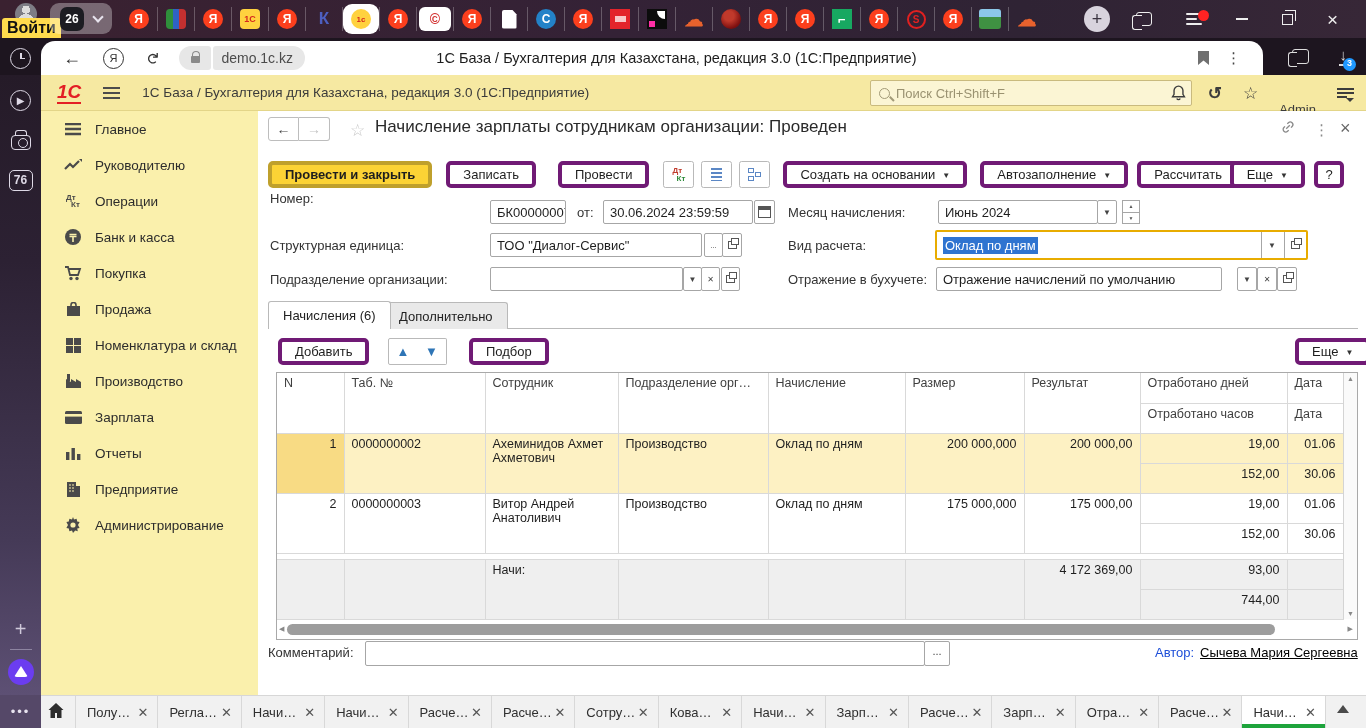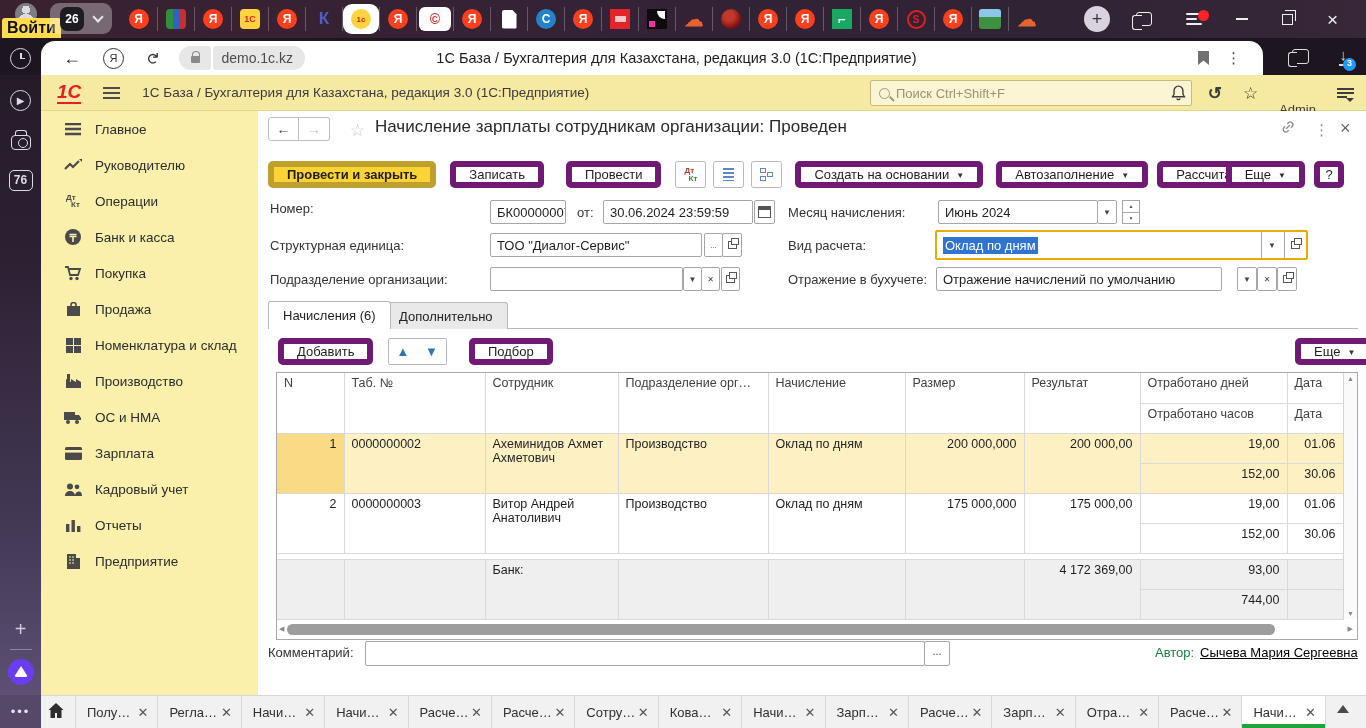--- a/index.html
+++ b/index.html
@@ -163,21 +163,21 @@
   .bf.f { border-radius:0 3px 3px 0; border-left:none; color:#c4c4c4; }
   .doc-star { position:absolute; left:92px; top:9px; color:#c9c9c9; font-size:17px; }
   .doc-title { position:absolute; left:117px; top:6px; font-size:17px; color:#2a2a2a; white-space:nowrap; }
   .dh-ic { position:absolute; top:10px; color:#8a8a8a; font-size:15px; }
   .dh-link { left:1022px; top:8px; }
   .dh-link svg { display:block; }
   .dh-kebab { left:1056px; }
   .dh-close { left:1082px; font-size:18px; color:#666; top:7px; }
 
   #toolbar { position:absolute; left:10px; top:50px; width:1090px; height:29px; display:flex; align-items:flex-start; }
-  .btn { height:27px; border:6px solid #701a75; background:#fff; border-radius:5px; font-size:13px; color:#1e1e1e;
+  .btn { height:27px; border:4px solid #701a75; background:#fff; border-radius:5px; font-size:13px; color:#1e1e1e;
     display:inline-flex; align-items:center; justify-content:center; padding:0 13px; white-space:nowrap; }
   .btn.primary { background:#fcd335; border-color:#bfa02c; font-weight:bold; }
   .btn .dd { margin-left:7px; font-size:8px; color:#333; margin-top:2px; }
   .iconbtn { width:31px; height:27px; border:1px solid #b9b9b9; background:#fff; border-radius:2.5px;
     display:inline-flex; align-items:center; justify-content:center; }
   .dtkt { display:flex; flex-direction:column; line-height:0.95; font-size:8px; font-weight:bold; }
   .dtkt .dt { color:#c03a2b; } .dtkt .kt { color:#2e8b3a; margin-left:4px; }
   .listic { width:11px; height:13px; background:repeating-linear-gradient(180deg,#5b87c5 0 2px,transparent 2px 4px); }
   .relic { width:13px; height:13px; position:relative; }
   .relic i { position:absolute; width:6px; height:5px; border:1.4px solid #5b87c5; background:#fff; }
@@ -229,21 +229,21 @@
   .vscroll .dn { position:absolute; bottom:2px; left:0; width:13px; text-align:center; font-size:7px; color:#888; }
   .hscroll { position:absolute; left:2px; right:16px; bottom:3px; height:13px; }
   .hscroll .thumb { position:absolute; left:8px; top:1px; height:11px; width:93%; background:#9d9d9d; border-radius:6px; }
   .hscroll .la { position:absolute; left:0; top:2px; font-size:7px; color:#888; }
   .hscroll .ra { position:absolute; right:-12px; top:2px; font-size:7px; color:#888; }
 
   #commentrow { position:absolute; left:10px; top:530px; width:1090px; height:28px; }
   .cmt-input { position:absolute; left:97px; top:0; width:560px; height:25px; border:1px solid #a6a6a6; border-radius:2px; background:#fff; }
   .cmt-dots { position:absolute; left:656px; top:0; width:26px; height:25px; border:1px solid #a6a6a6; border-radius:2px;
     background:#fff; display:flex; align-items:center; justify-content:center; font-size:11px; color:#444; padding-bottom:6px; }
-  .author-label { position:absolute; left:887px; top:4px; font-size:13px; color:#15803d; }
+  .author-label { position:absolute; left:887px; top:4px; font-size:13px; color:#1d4ed8; }
   .author-link { position:absolute; left:932px; top:4px; font-size:13px; color:#000000; text-decoration:underline; white-space:nowrap; }
 
   #taskbar { left:41px; top:695px; width:1325px; height:33px; background:#f1f1f1; border-top:1px solid #d7d7d7; }
   .home { position:absolute; left:6px; top:6px; width:20px; height:18px; color:#2d2d2d; }
   .home svg { display:block; }
   #tbtabs { position:absolute; left:34px; top:0; height:32px; display:flex; }
   .tbtab { width:83.4px; height:32px; border-right:1px solid #d8d8d8; display:flex; align-items:center;
     justify-content:space-between; padding:0 9px 0 11px; font-size:13px; color:#2f2f2f; position:relative; background:#f1f1f1; }
   .tbtab:first-child { border-left:1px solid #d8d8d8; }
   .tbtab .x { color:#555; font-size:13px; }
@@ -504,68 +504,55 @@
       <span class="navicon">
         <svg width="17" height="14" viewBox="0 0 17 14">
           <path d="M1 14V5l5 3V5l5 3V5l5 3v6z" fill="#4a4a4a"></path>
           <rect x="2" y="0" width="3" height="7" fill="#4a4a4a"></rect>
         </svg>
       </span>
       <span class="navlabel">Производство</span>
     </div>
     <div class="navitem">
       <span class="navicon">
-        <svg width="18" height="13" viewBox="0 0 18 13">
-          <rect x="0" y="1" width="11" height="8" fill="#4a4a4a"></rect>
-          <path d="M11 4h4l2 3v2h-6z" fill="#4a4a4a"></path>
-          <circle cx="4" cy="11" r="2" fill="#4a4a4a"></circle>
-          <circle cx="13" cy="11" r="2" fill="#4a4a4a"></circle>
-        </svg>
-      </span>
-      <span class="navlabel">ОС и НМА</span>
-    </div>
-    <div class="navitem">
-      <span class="navicon">
         <svg width="17" height="13" viewBox="0 0 17 13">
           <rect x="0" y="0" width="17" height="13" rx="1.5" fill="#4a4a4a"></rect>
           <rect x="0" y="3" width="17" height="2.6" fill="#faf0ac"></rect>
         </svg>
       </span>
       <span class="navlabel">Зарплата</span>
-    </div>
-    <div class="navitem">
-      <span class="navicon">
-        <svg width="17" height="13" viewBox="0 0 17 13">
-          <circle cx="5" cy="3.4" r="3" fill="#4a4a4a"></circle>
-          <path d="M0 13c0-3 2.2-5 5-5s5 2 5 5z" fill="#4a4a4a"></path>
-          <circle cx="12" cy="3.8" r="2.4" fill="#4a4a4a"></circle>
-          <path d="M9.8 13c.2-2.6 2-4.4 4.2-4.4 1.7 0 3 1.5 3 4.4z" fill="#4a4a4a"></path>
-        </svg>
-      </span>
-      <span class="navlabel">Кадровый учет</span>
     </div>
     <div class="navitem">
       <span class="navicon">
         <svg width="15" height="14" viewBox="0 0 15 14">
           <rect x="0" y="6" width="3.4" height="8" fill="#4a4a4a"></rect>
           <rect x="5.5" y="2" width="3.4" height="12" fill="#4a4a4a"></rect>
           <rect x="11" y="8" width="3.4" height="6" fill="#4a4a4a"></rect>
         </svg>
       </span>
       <span class="navlabel">Отчеты</span>
     </div>
     <div class="navitem">
       <span class="navicon">
         <svg width="14" height="15" viewBox="0 0 14 15">
           <rect x="1" y="0" width="9" height="15" fill="#4a4a4a"></rect>
           <rect x="10" y="4" width="4" height="11" fill="#4a4a4a"></rect>
           <path d="M3 3h2M6 3h2M3 6h2M6 6h2M3 9h2M6 9h2" stroke="#faf0ac" stroke-width="1.1"></path>
         </svg>
       </span>
       <span class="navlabel">Предприятие</span>
+    </div>
+    <div class="navitem">
+      <span class="navicon">
+        <svg width="16" height="16" viewBox="0 0 16 16">
+          <path d="M8 0l1 2.4 2.6-.6.6 2.6L14.6 5 13 8l1.6 3-2.4.6.6 2.6-2.6-.6L8 16l-1-2.4-2.6.6-.6-2.6L1.4 11 3 8 1.4 5l2.4-.6L4.4 1.8 7 2.4z" fill="#4a4a4a"></path>
+          <circle cx="8" cy="8" r="2.6" fill="#faf0ac"></circle>
+        </svg>
+      </span>
+      <span class="navlabel">Администрирование</span>
     </div>
   </div>
 
 <div id="main" class="abs">
   <div class="backfwd">
     <div class="bf b">←</div>
     <div class="bf f">→</div>
   </div>
   <div class="doc-star">☆</div>
   <div class="doc-title">Начисление зарплаты сотрудникам организации: Проведен</div>
@@ -619,21 +606,21 @@
       </div>
   </div>
   <div id="tb-right">
     <div class="btn">
         <span>Еще</span>
         <span class="dd">▼</span>
       </div>
     <div class="btn" style="width:30px;padding:0">?</div>
   </div>
 
-  <div class="flabel" style="left:12px;top:90px">Номер:</div>
+  <div class="flabel" style="left:12px;top:80px">Номер:</div>
   <div class="finput" style="left:232px;top:89px;width:76px">БК000000078</div>
   <div class="flabel" style="left:319px;top:94px">от:</div>
   <div class="finput" style="left:345px;top:89px;width:150px">30.06.2024 23:59:59</div>
   <div class="fbtn" style="left:496px;top:89px;width:21px">
       <span class="calg"></span>
     </div>
 
   <div class="flabel" style="left:530px;top:94px">Месяц начисления:</div>
   <div class="finput" style="left:680px;top:89px;width:160px">Июнь 2024</div>
   <div class="fbtn" style="left:839px;top:89px">▼</div>
@@ -751,21 +738,21 @@
       <tr>
         <td class="num">152,00</td>
         <td class="num">30.06</td>
       </tr>
       <tr class="filler">
             <td colspan="9"></td>
           </tr>
       <tr class="tot">
         <td rowspan="2"></td>
             <td rowspan="2"></td>
-        <td rowspan="2">Банк:</td>
+        <td rowspan="2">Начи:</td>
         <td rowspan="2"></td>
             <td rowspan="2"></td>
             <td rowspan="2"></td>
         <td rowspan="2" class="num">4 172 369,00</td>
         <td class="num">93,00</td>
         <td></td>
       </tr>
       <tr class="tot">
         <td class="num">744,00</td>
         <td></td>

